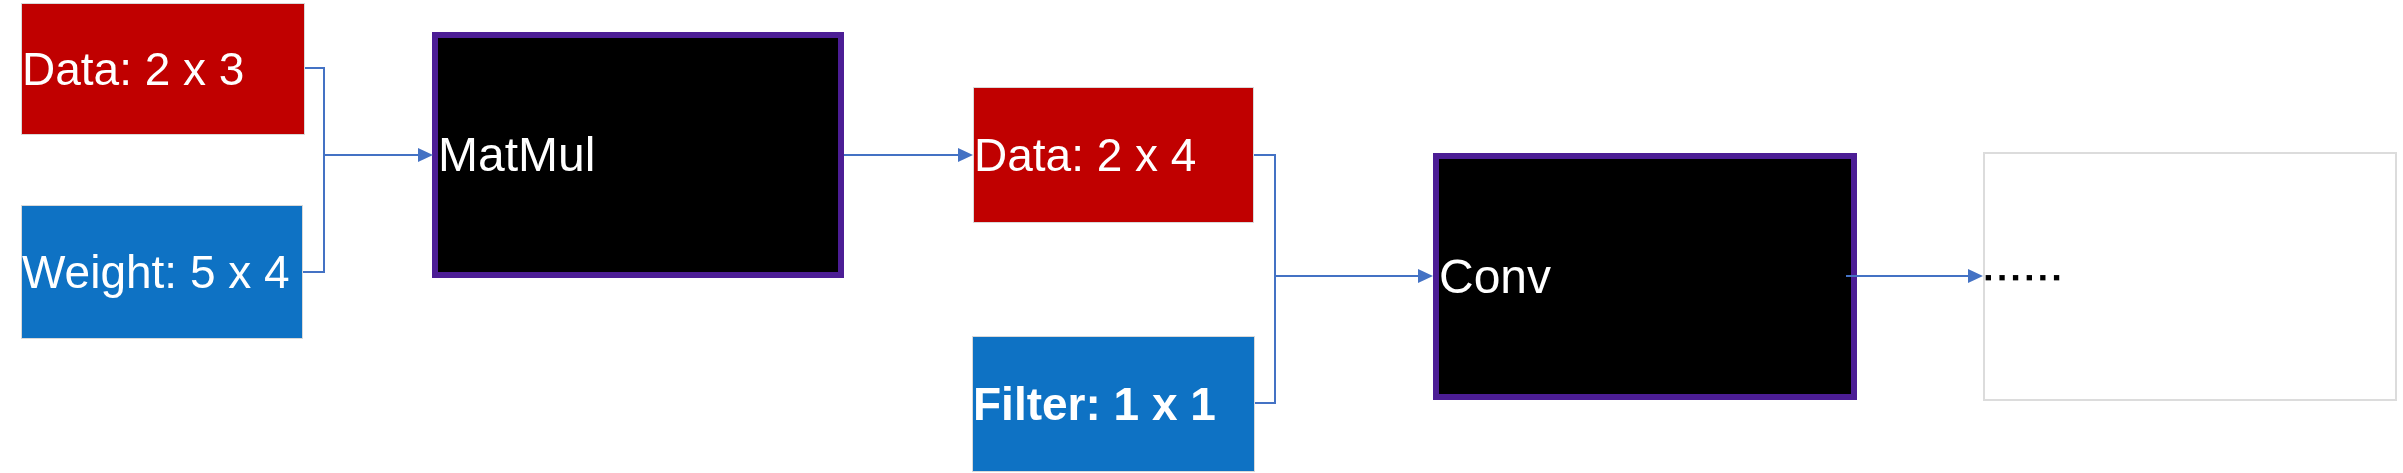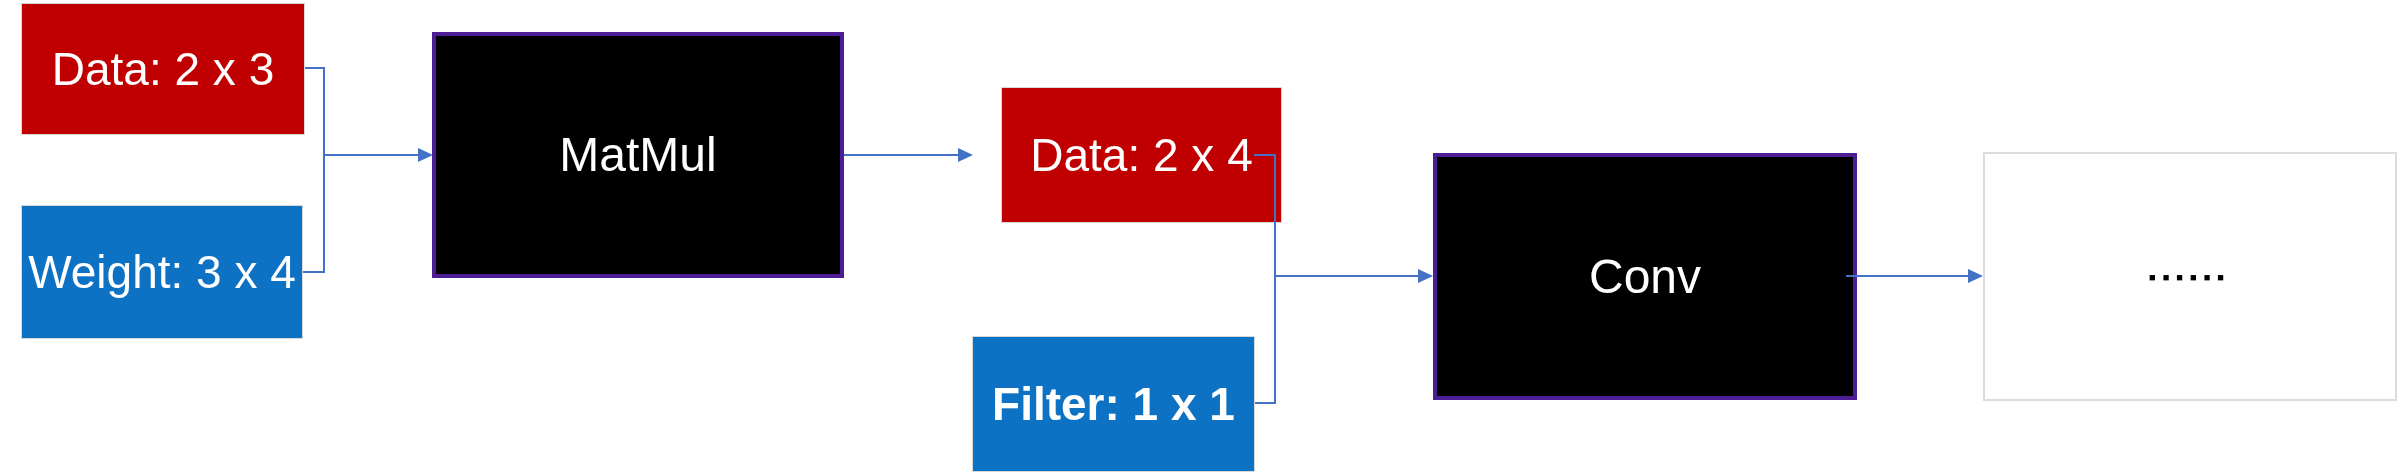--- a/index.html
+++ b/index.html
@@ -12,54 +12,54 @@
     background: #ffffff;
     overflow: hidden;
   }
 
   
   .node {
     position: absolute;
     box-sizing: border-box;
     display: flex;
     align-items: center;
-    justify-content: center;
+    justify-content: flex-start;
     text-align: center;
   }
   .tensor {
     border: 1px solid #d9d9d9;
     color: #ffffff;
     font-size: 46px;
     line-height: 1;
   }
   .tensor-red  { background: #c00000; }
   .tensor-blue { background: #0e72c4; }
   .op {
     background: #000000;
-    border: 4px solid #4c1d95;
+    border: 6px solid #4c1d95;
     color: #ffffff;
     font-size: 48px;
     line-height: 1;
   }
   .placeholder {
     background: #ffffff;
     border: 2px solid #dcdcdc;
     color: #000000;
   }
   .dots {
     font-size: 11px;
     letter-spacing: 7px;
     color: #000000;
     white-space: nowrap;
   }
 
   .n-data1   { left: 21px;   top: 3px;   width: 284px; height: 132px; }
   .n-weight1 { left: 21px;   top: 205px; width: 282px; height: 134px; }
   .n-matmul  { left: 432px;  top: 32px;  width: 412px; height: 246px; }
-  .n-data2   { left: 973px;  top: 87px;  width: 281px; height: 136px; margin-left: 28px; }
+  .n-data2   { left: 973px;  top: 87px;  width: 281px; height: 136px; }
   .n-filter1 { left: 972px;  top: 336px; width: 283px; height: 136px; font-weight: bold; }
   .n-conv    { left: 1433px; top: 153px; width: 424px; height: 247px; }
   .n-more    { left: 1983px; top: 152px; width: 414px; height: 249px; }
 
   
   .seg {
     position: absolute;
     background: #4472c4;
   }
   .head {
@@ -96,21 +96,21 @@
 </head>
 <body>
 
 <div class="canvas">
 
   <div class="node tensor tensor-red n-data1">
     <span>Data: 2 x 3</span>
   </div>
 
   <div class="node tensor tensor-blue n-weight1">
-    <span>Weight: 3 x 4</span>
+    <span>Weight: 5 x 4</span>
   </div>
 
   <div class="node op n-matmul">
     <span>MatMul</span>
   </div>
 
   <div class="node tensor tensor-red n-data2">
     <span>Data: 2 x 4</span>
   </div>
 

